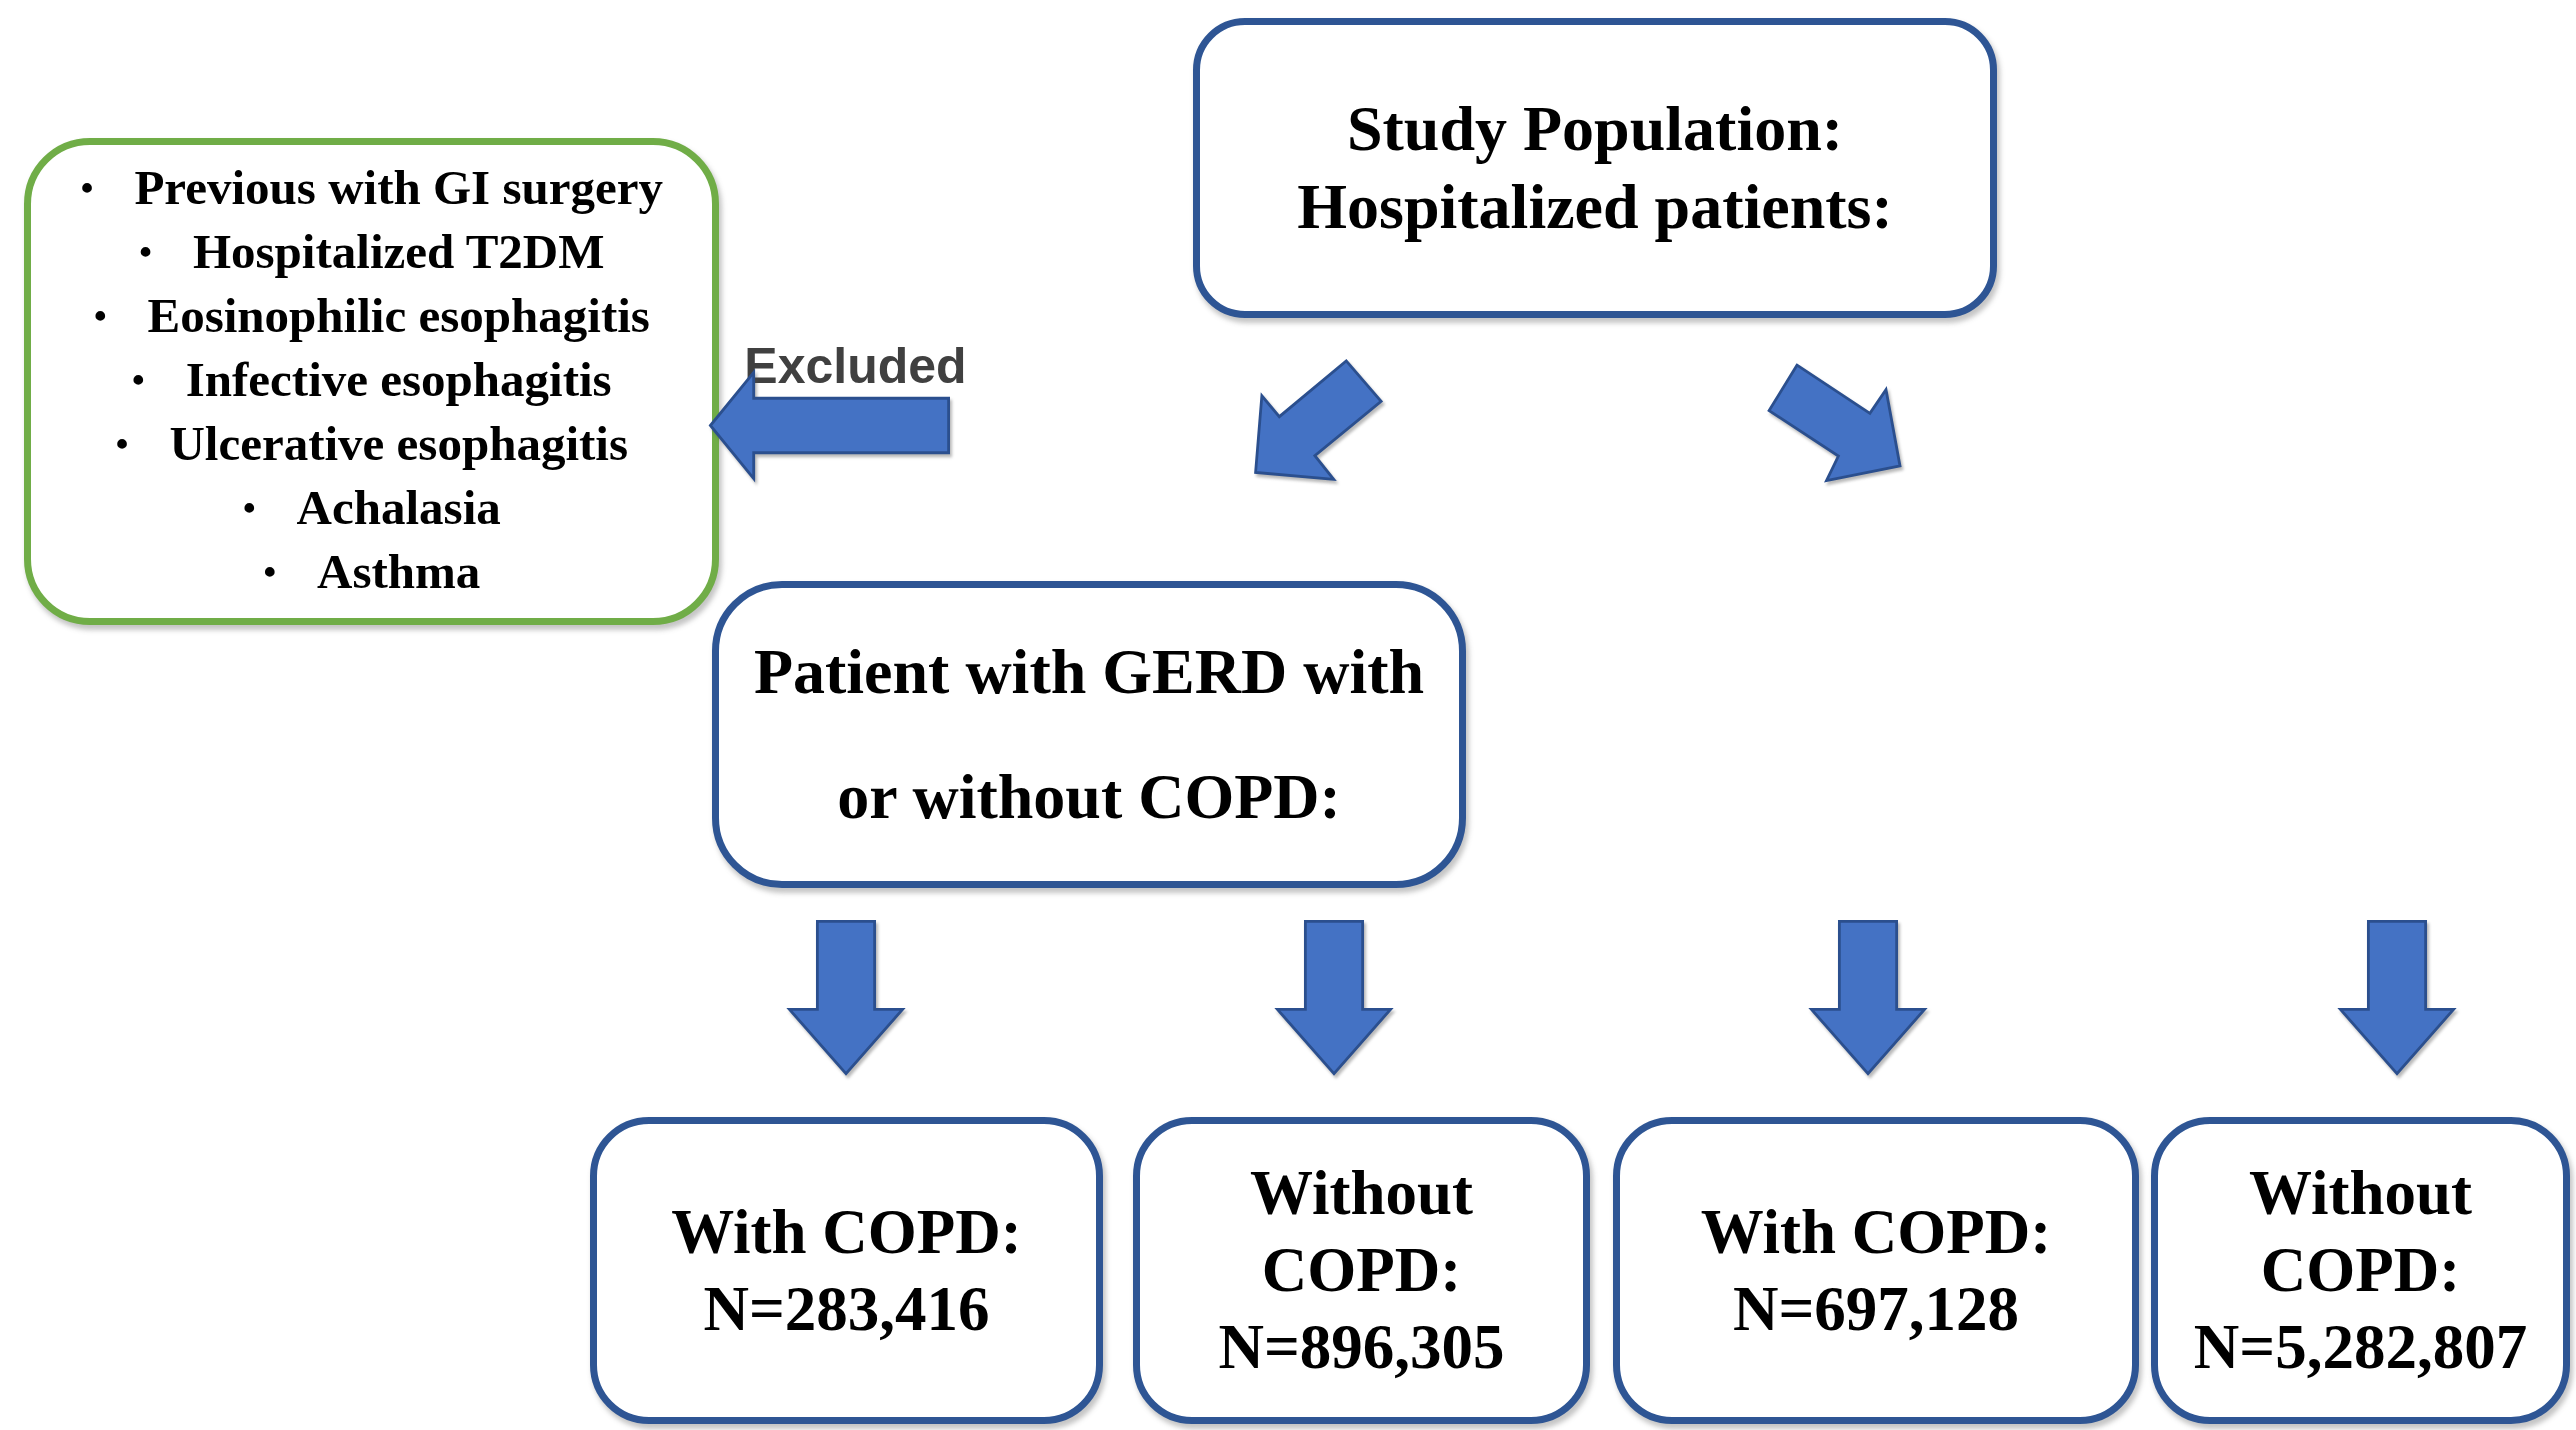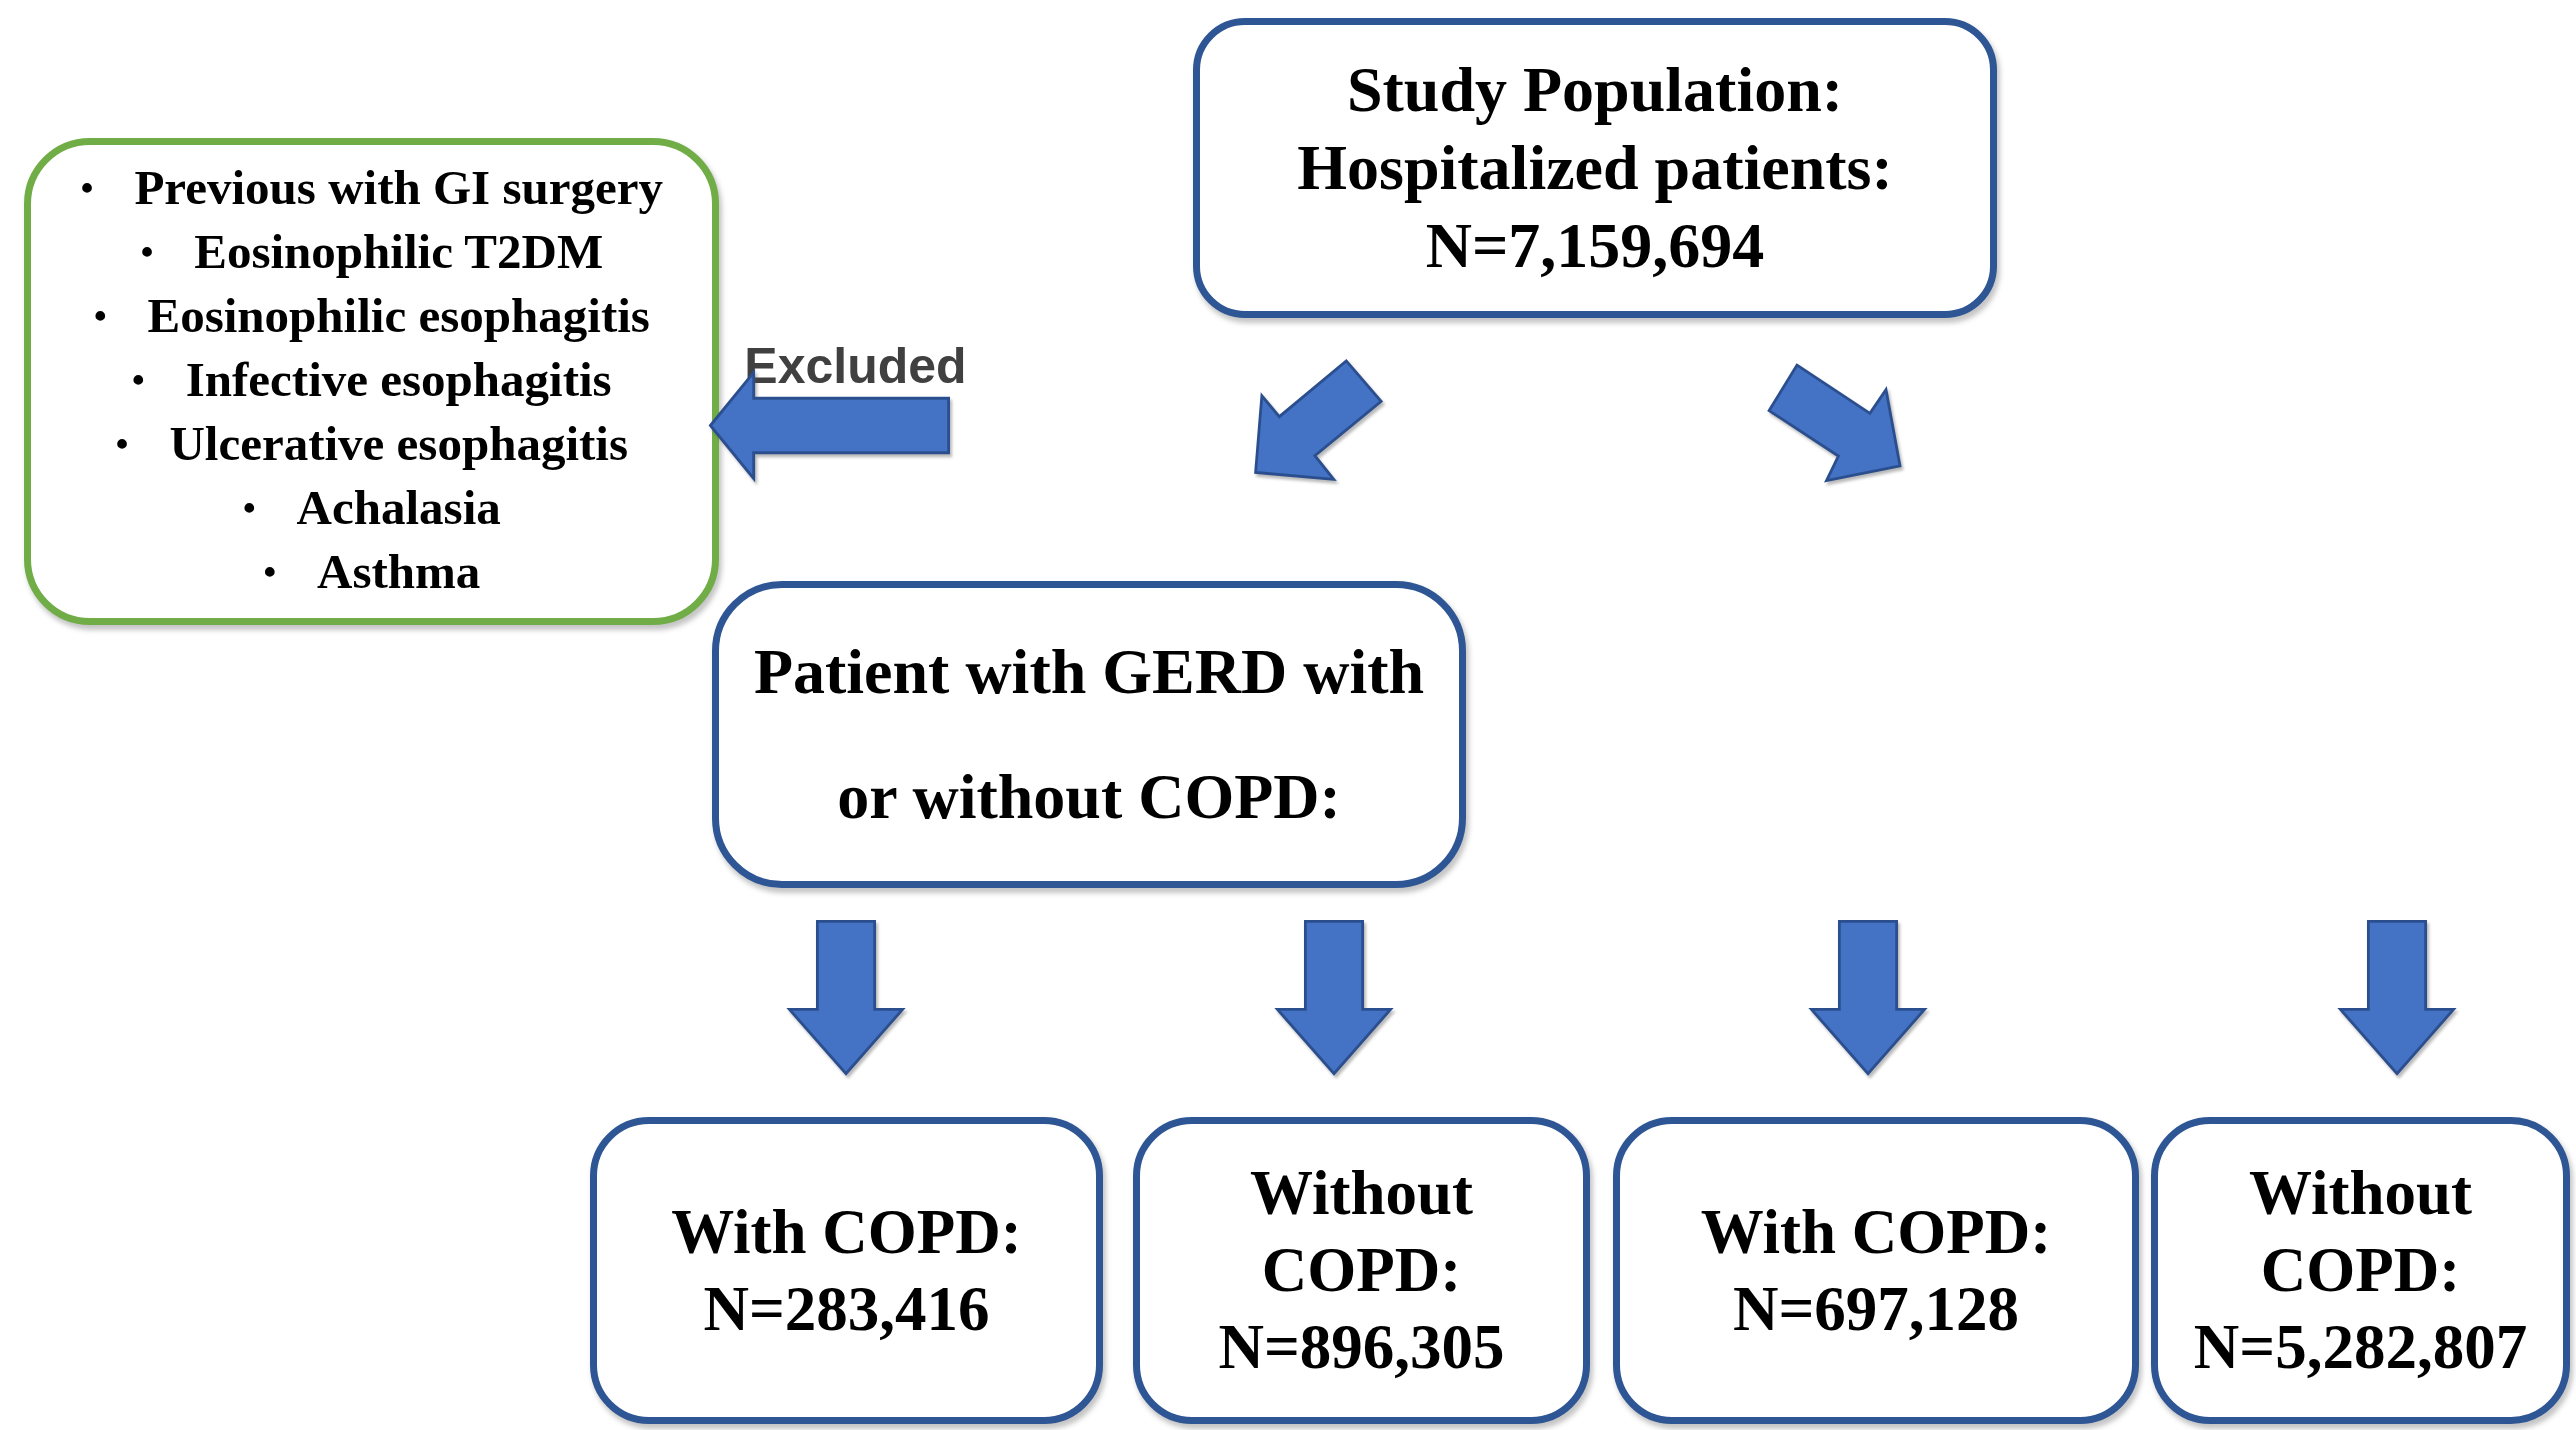--- a/index.html
+++ b/index.html
@@ -75,31 +75,30 @@
   }
 </style>
 </head>
 <body>
 
 <div class="canvas">
 
   <div class="node" style="left:1193px;top:17.5px;width:790px;height:286px;border-radius:52px;">
     <div class="line">Study Population:</div>
     <div class="line">Hospitalized patients:</div>
-    <div class="line">N=7,159,694</div>
   </div>
 
   <div class="node exclusion" style="left:24.4px;top:138px;width:681px;height:473px;">
     <div class="exc-row">
       <span class="bullet">•</span>
       <span>Previous with GI surgery</span>
     </div>
     <div class="exc-row">
       <span class="bullet">•</span>
-      <span>Eosinophilic T2DM</span>
+      <span>Hospitalized T2DM</span>
     </div>
     <div class="exc-row">
       <span class="bullet">•</span>
       <span>Eosinophilic esophagitis</span>
     </div>
     <div class="exc-row">
       <span class="bullet">•</span>
       <span>Infective esophagitis</span>
     </div>
     <div class="exc-row">

